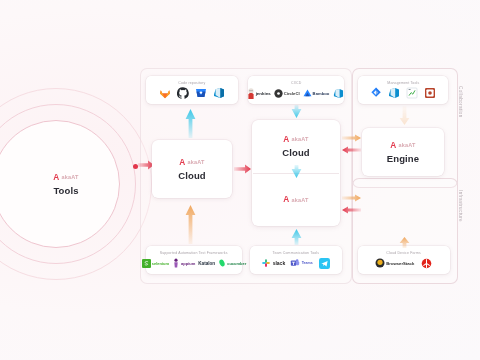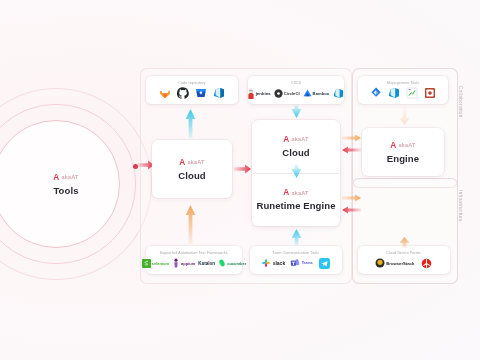--- a/index.html
+++ b/index.html
@@ -151,21 +151,20 @@
         <span class="word">akaAT</span>
       </div>
       <div class="card-title">Cloud</div>
     </div>
     <div class="stack-div"></div>
     <div class="stack-half">
       <div class="logo">
         <span class="mark">A</span>
         <span class="word">akaAT</span>
       </div>
-      <div class="card-title">Runetime Engine</div>
     </div>
   </div>
 
   <div class="card" id="devops-node">
     <div class="logo">
       <span class="mark">A</span>
       <span class="word">akaAT</span>
     </div>
     <div class="card-title">Engine</div>
   </div>

